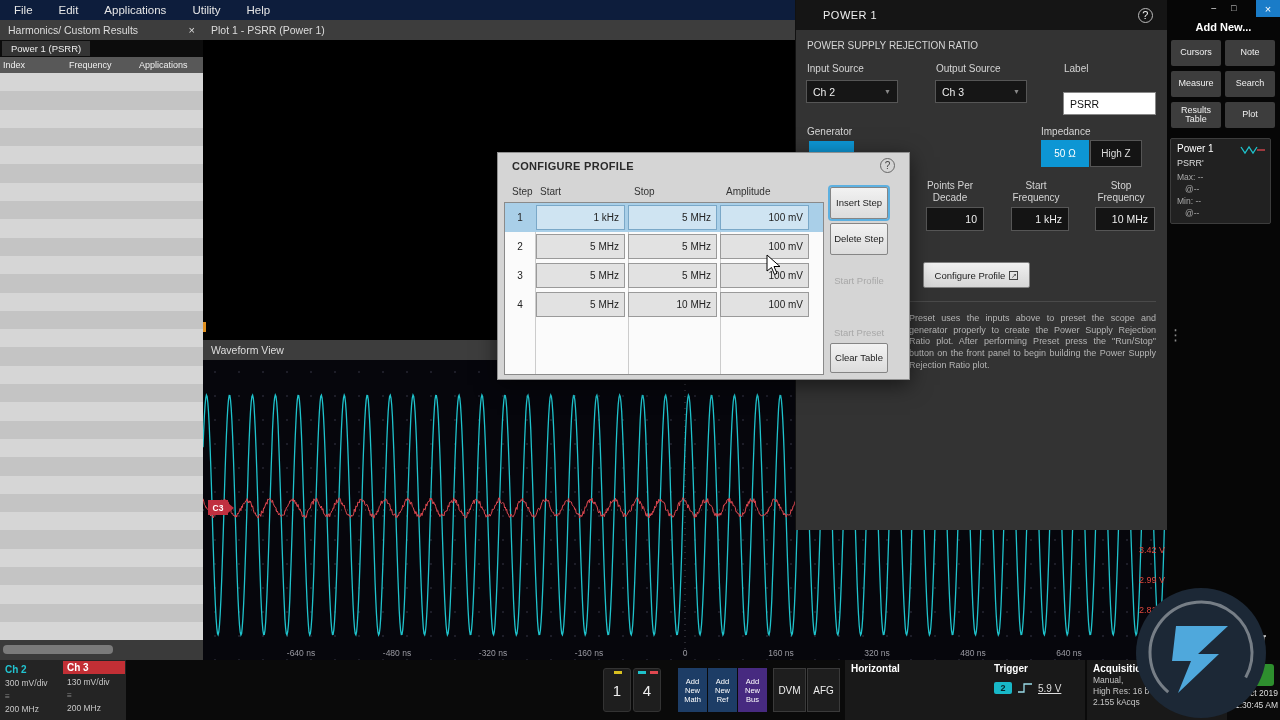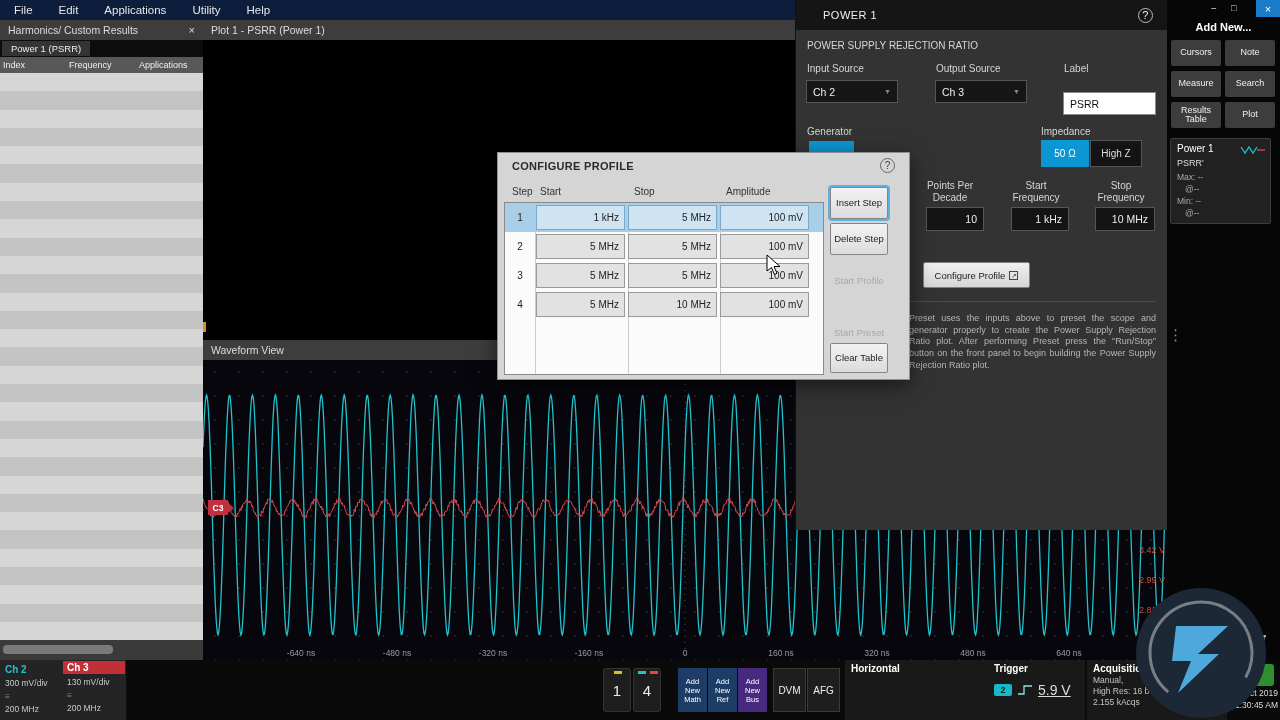--- a/index.html
+++ b/index.html
@@ -129,21 +129,21 @@
   .toolbtn { width:33px; height:44px; background:#1e1e1e; border:1px solid #3a3a3a; color:#eee; font-size:10px;
     display:flex; align-items:center; justify-content:center; }
   .sbpanel { position:absolute; top:0; height:60px; background:#191919; padding:3px 6px; }
   .sbhead { color:#fff; font-size:10px; font-weight:bold; }
   .hrow { display:flex; }
   .hcell { width:76px; color:#c4c4c4; font-size:8.5px; padding-top:2px; }
   .hcell.r { width:52px; }
   #trigrow { position:absolute; left:6px; top:22px; display:flex; align-items:center; gap:5px; }
   .trigbadge { width:18px; height:12px; background:#18b8c8; color:#06242a; font-size:9px; font-weight:bold; border-radius:2px;
     display:flex; align-items:center; justify-content:center; }
-  .triglevel { color:#ddd; font-size:14px;text-decoration:underline; }
+  .triglevel { color:#ddd; font-size:10px;text-decoration:underline; }
   .acqrow { color:#c4c4c4; font-size:8.5px; padding-top:1px; }
   #greenbtn { position:absolute; left:1222px; top:4px; width:52px; height:22px; background:#2e8f2e; border-radius:3px; }
   #datetime { position:absolute; right:2px; top:28px; width:92px; text-align:right; color:#ddd; font-size:8.5px; line-height:1.4; }
 
   
   #logo { left:1128px; top:580px; z-index:7; }
   #cursor { left:766px; top:254px; z-index:9; }
 </style>
 </head>
 <body>

